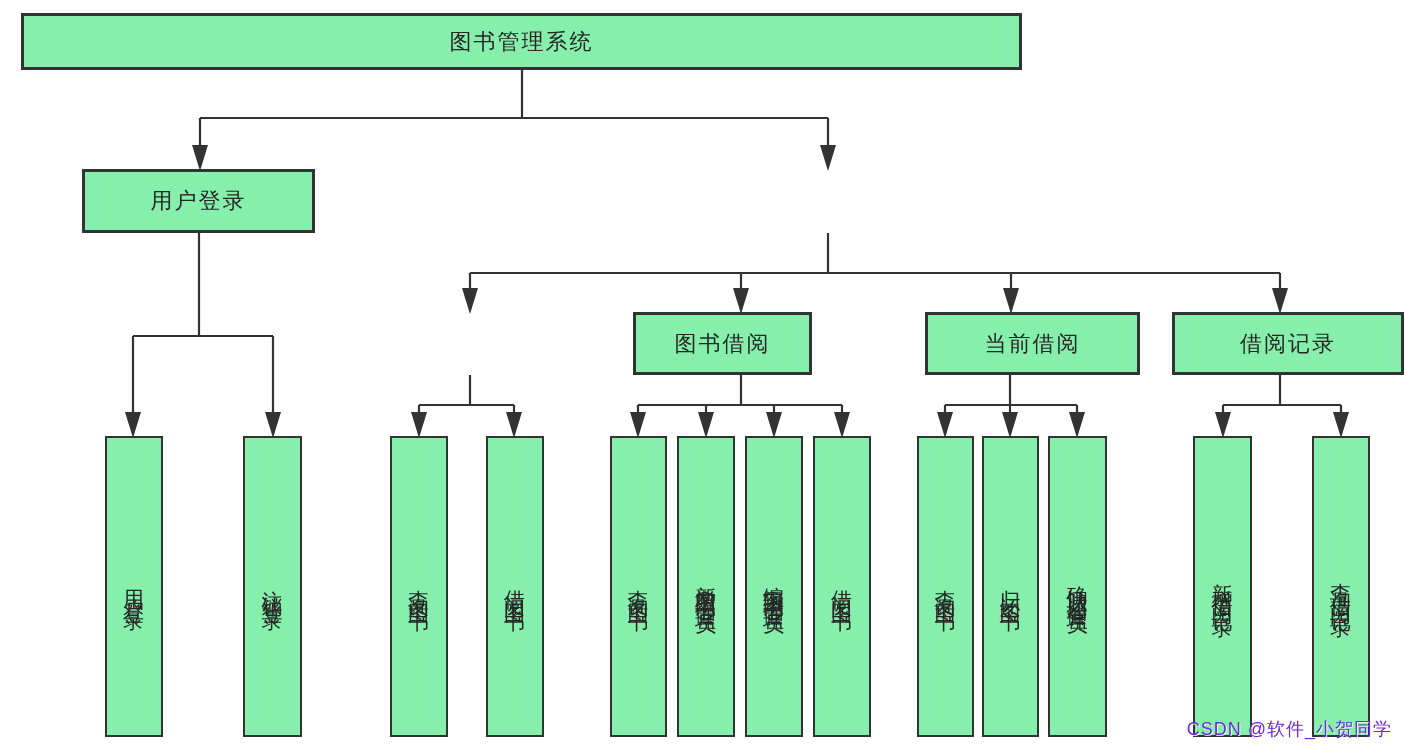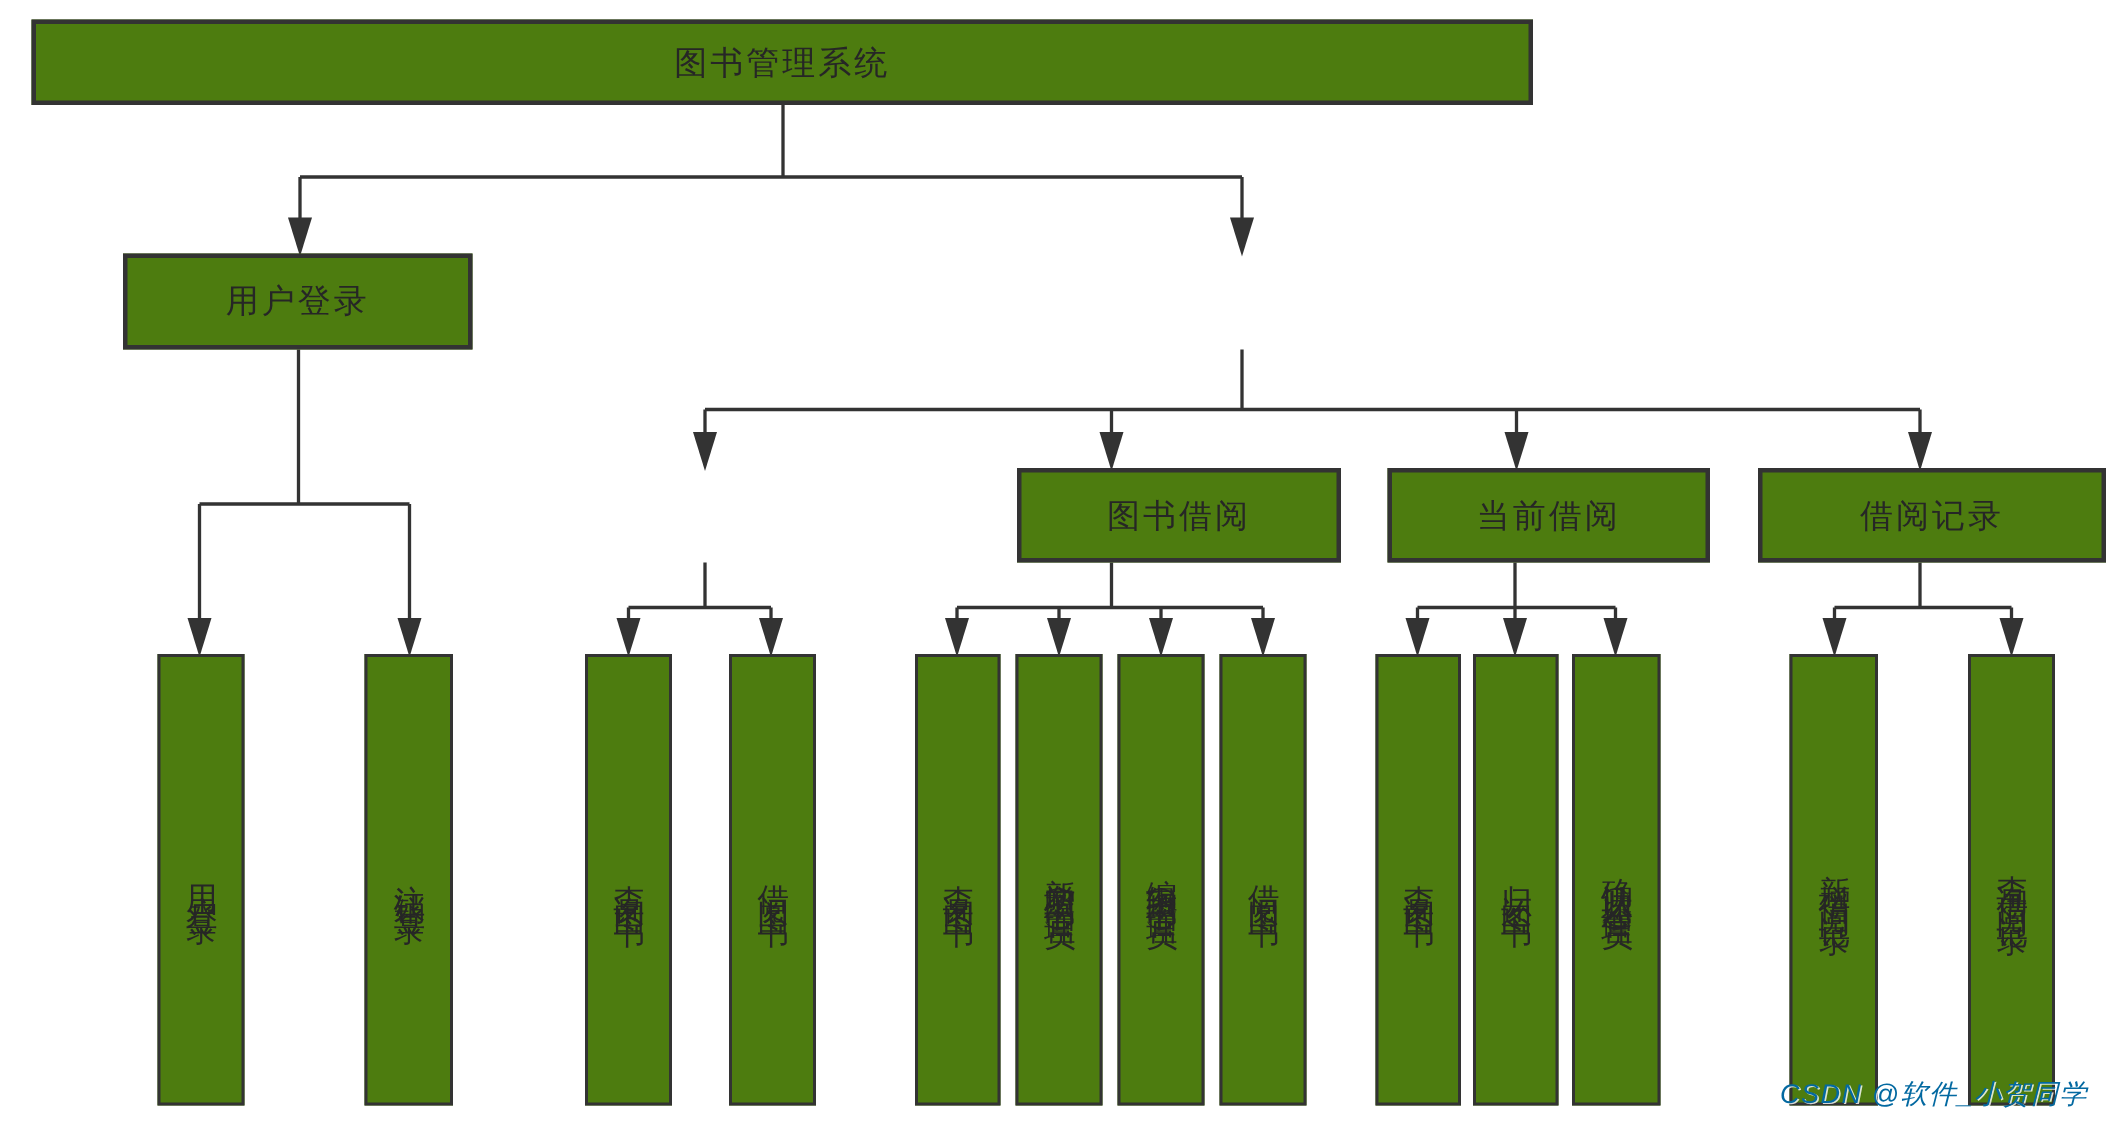--- a/index.html
+++ b/index.html
@@ -13,21 +13,21 @@
   }
   svg.connectors {
     position: absolute;
     left: 0; top: 0;
     width: 1405px; height: 747px;
   }
   .node {
     position: absolute;
     box-sizing: border-box;
     border: 3px solid #333333;
-    background: #4d7c0f;
+    background: #86efac;
     display: flex;
     align-items: center;
     justify-content: center;
     color: #262626;
   }
   .node.h .label {
     font-size: 22px;
     letter-spacing: 2px;
     white-space: nowrap;
   }
@@ -43,32 +43,31 @@
     letter-spacing: 7px;
     line-height: 1;
     white-space: nowrap;
   }
   .node.v .label.long { letter-spacing: 4px; }
   .watermark {
     position: absolute;
     right: 13px;
     bottom: 6px;
     font-size: 18px;
-    color: #0369a1;
+    color: #6d28d9;
     letter-spacing: 1px;
     text-shadow: 1px 1px 0 rgba(255,255,255,0.8);
     white-space: nowrap;
-    font-style: italic;
   }
   
   #n-root   { left: 21px;  top: 13px;  width: 1001px; height: 57px; }
   #n-login  { left: 82px;  top: 169px; width: 233px;  height: 64px; }
   #n-mgmt   { left: 712px; top: 169px; width: 233px;  height: 64px; }
   #n-rec    { left: 363px; top: 312px; width: 215px;  height: 63px; }
-  #n-borrow { left: 633px; top: 312px; width: 216px;  height: 63px; margin-left: 45px; }
+  #n-borrow { left: 633px; top: 312px; width: 179px;  height: 63px; }
   #n-cur    { left: 903px; top: 312px; width: 215px;  height: 63px; margin-left: 22px; }
   #n-hist   { left: 1172px;top: 312px; width: 232px;  height: 63px; }
   
   #l-userlogin  { left: 105px;  width: 58px; }
   #l-logout     { left: 243px;  width: 59px; }
   #l-rec-query  { left: 390px;  width: 58px; }
   #l-rec-borrow { left: 486px;  width: 58px; }
   #l-bb-query   { left: 610px;  width: 57px; }
   #l-bb-add     { left: 677px;  width: 58px; }
   #l-bb-edit    { left: 745px;  width: 58px; }

